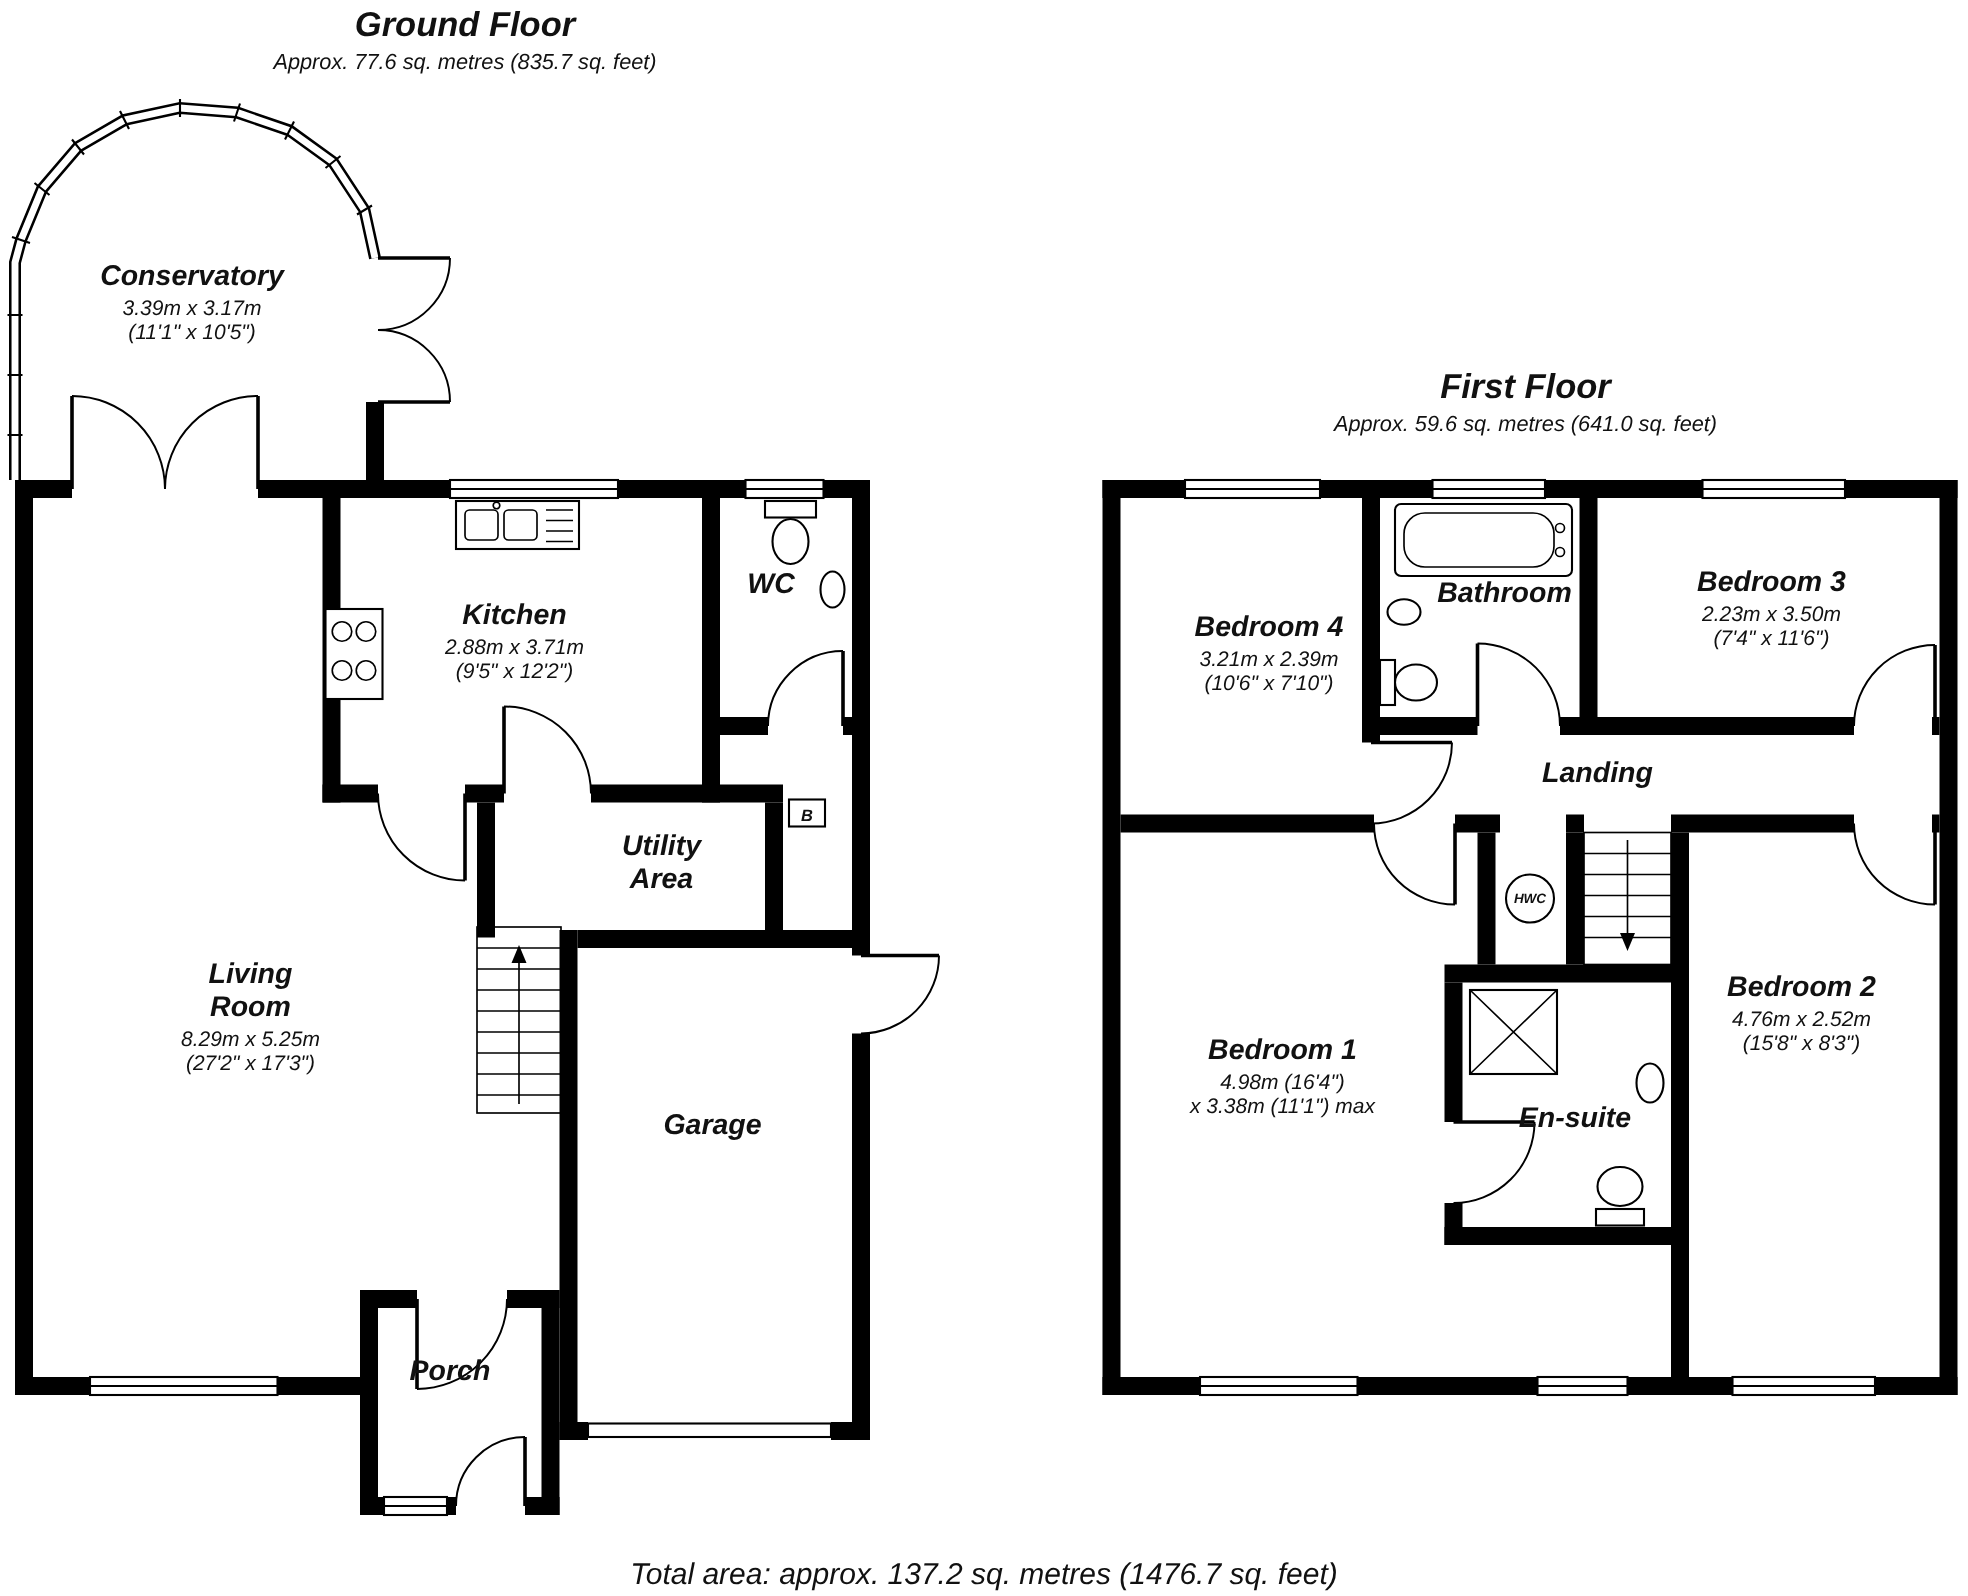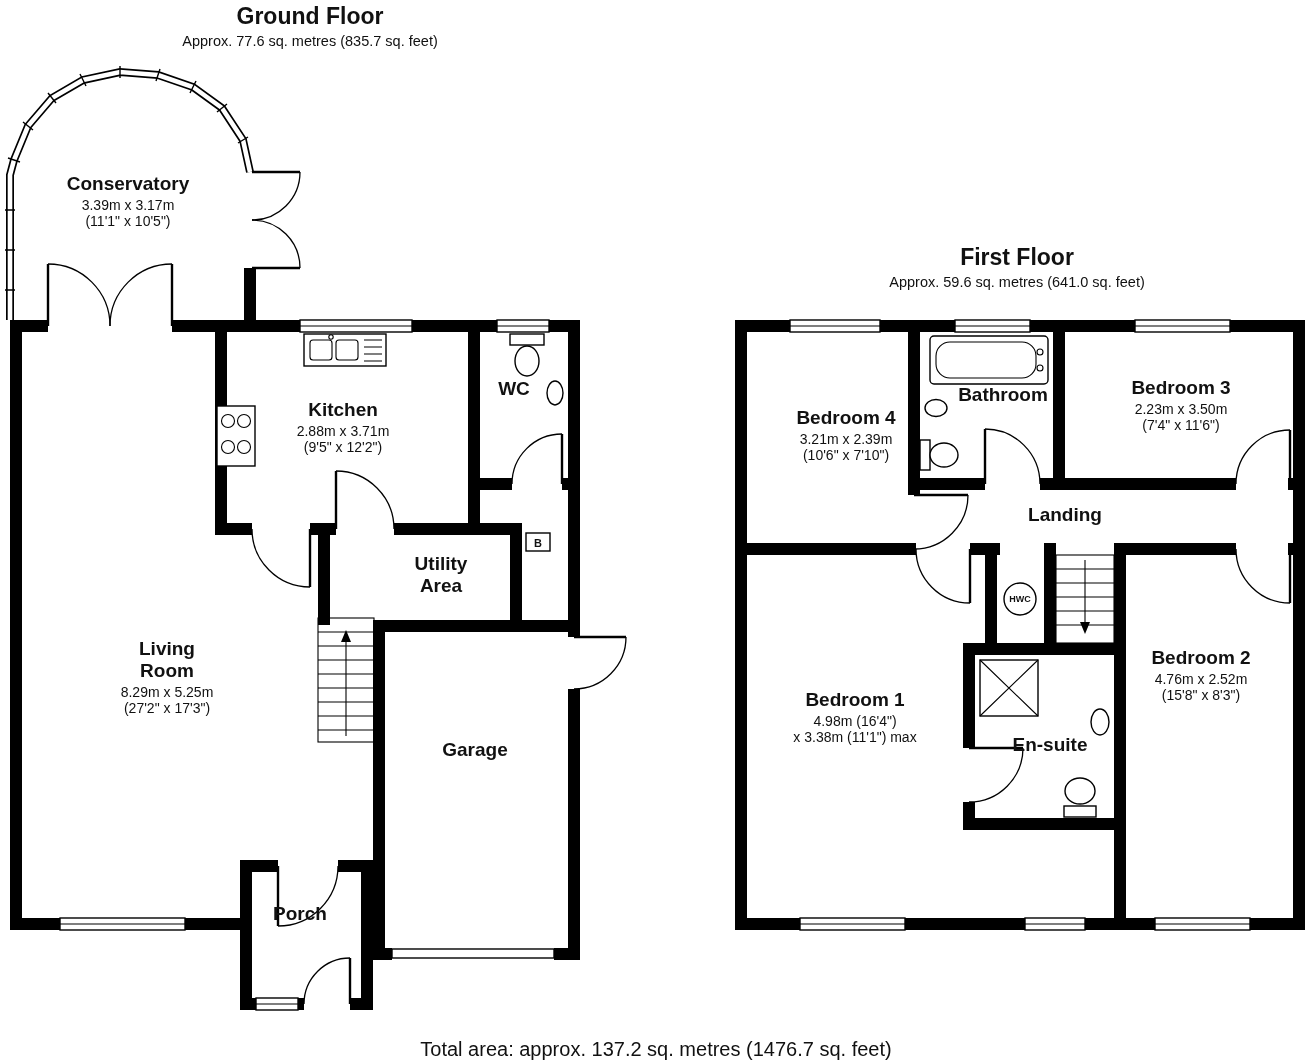--- a/index.html
+++ b/index.html
@@ -1,17 +1,17 @@
 <!DOCTYPE html>
 <html><head>
 <meta charset="utf-8">
 <style>
   html,body{margin:0;padding:0;background:#fff;}
   .canvas{position:relative;width:1312px;height:1064px;background:#fff;
-          font-family:"Liberation Sans",sans-serif;overflow:hidden;}
+          font-family:"Liberation Sans",sans-serif;overflow:hidden;font-style:italic;}
   svg{position:absolute;left:0;top:0;}
   svg text{fill:#111;text-anchor:middle;}
   .h1{font-size:23px;font-weight:bold;}
   .h2{font-size:14.5px;}
   .room{font-size:19px;font-weight:bold;}
   .dim{font-size:14px;}
   .tiny{font-size:9px;font-weight:bold;}
   .tinyb{font-size:11px;font-weight:bold;}
   .foot{font-size:20px;}
   .wall{fill:#000;stroke:none;}

